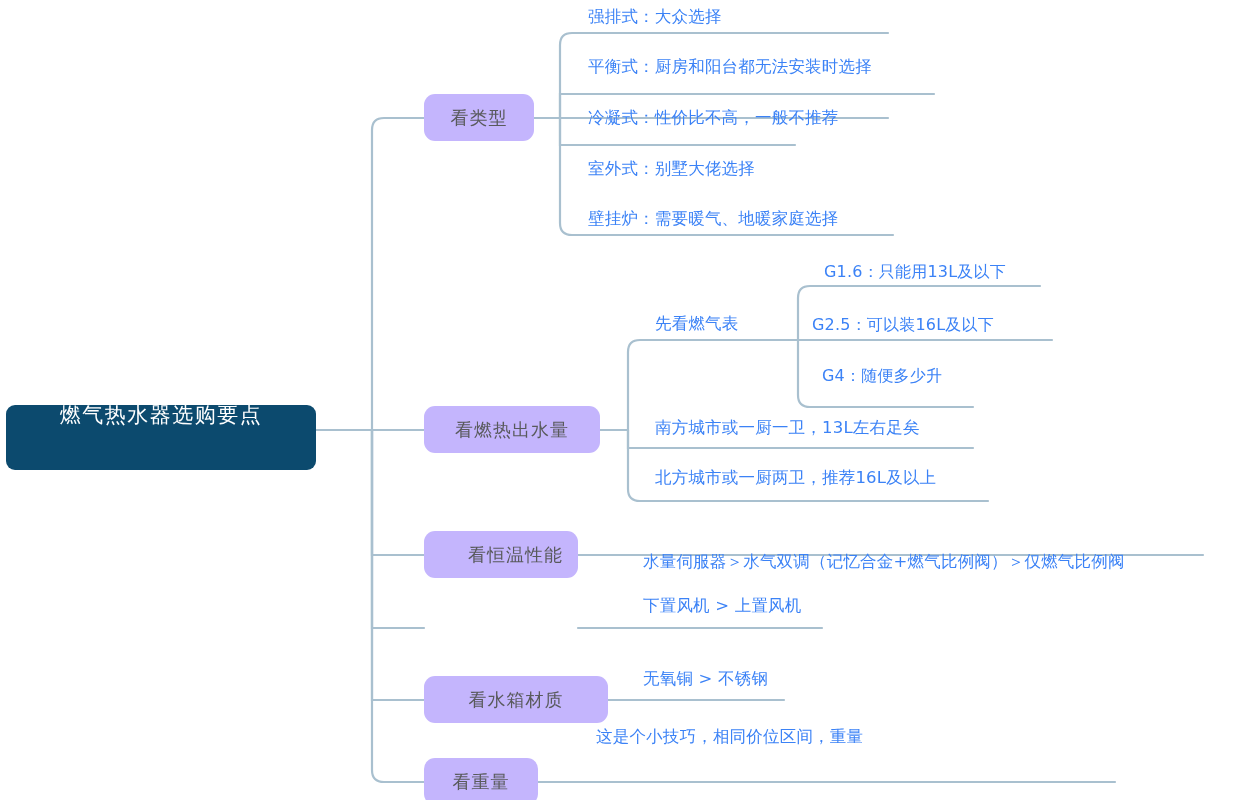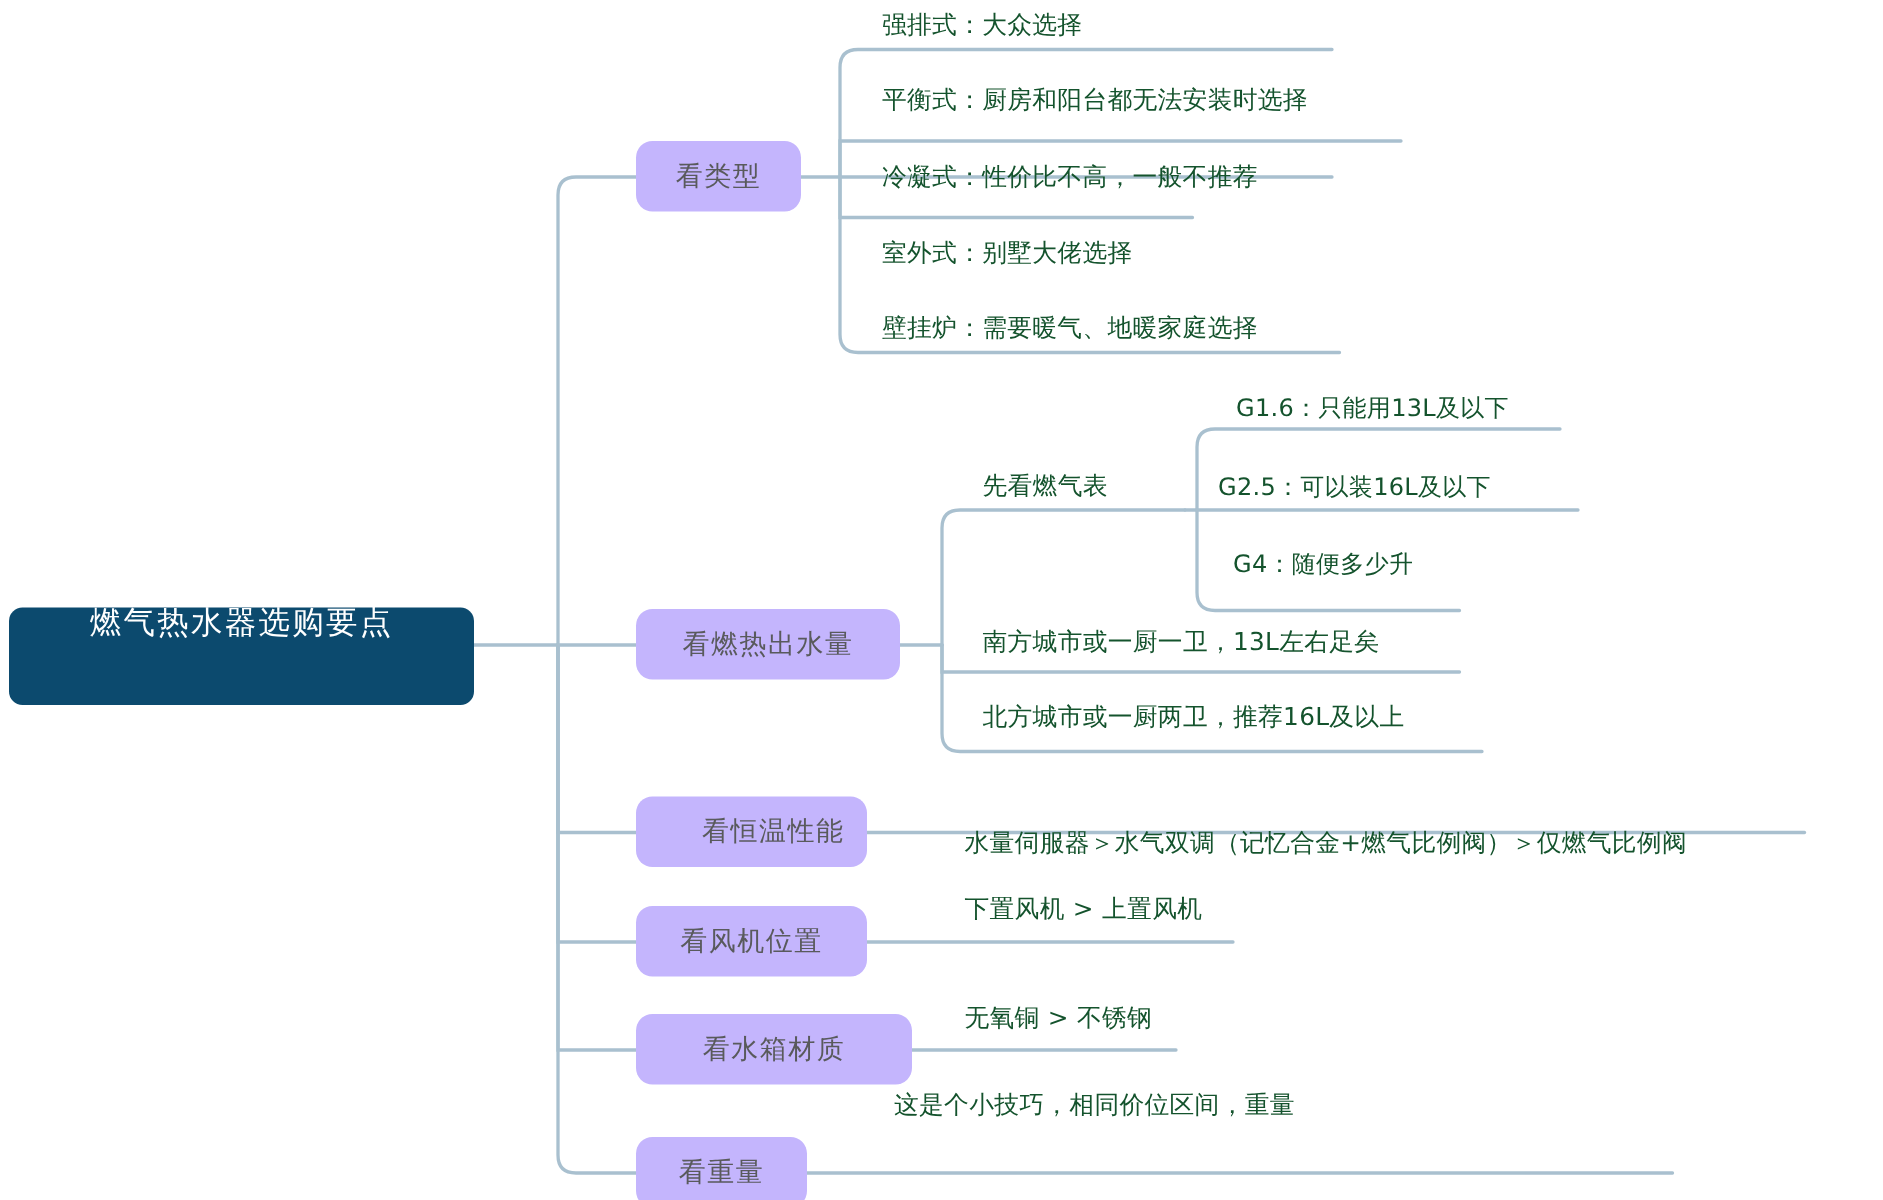--- a/index.html
+++ b/index.html
@@ -64,21 +64,21 @@
     color: #595a5c;
     font-size: 18px;
     letter-spacing: 1px;
     line-height: 1;
     white-space: nowrap;
   }
   
   .leaf {
     position: absolute;
     white-space: nowrap;
-    color: #14532d;
+    color: #3b82f6;
     font-size: 16.5px;
     line-height: 1;
     letter-spacing: 0.2px;
   }
   .leaf.sub {
     font-size: 16px;
   }
   
   .watermark {
     position: absolute;
@@ -148,23 +148,20 @@
   </div>
 
   <div class="branch-node" style="left:424px; top:406px; width:176px;">
     <span class="label">看燃热出水量</span>
   </div>
 
   <div class="branch-node" style="left:424px; top:531px; width:154px;padding-left:29px;">
     <span class="label">看恒温性能</span>
   </div>
 
-  <div class="branch-node" style="left:424px; top:604px; width:154px;">
-    <span class="label">看风机位置</span>
-  </div>
 
   <div class="branch-node" style="left:424px; top:676px; width:184px;">
     <span class="label">看水箱材质</span>
   </div>
 
   <div class="branch-node" style="left:424px; top:758px; width:114px;">
     <span class="label">看重量</span>
   </div>
 
   <div class="leaf" style="left:588px; top:9px;">强排式：大众选择</div>

